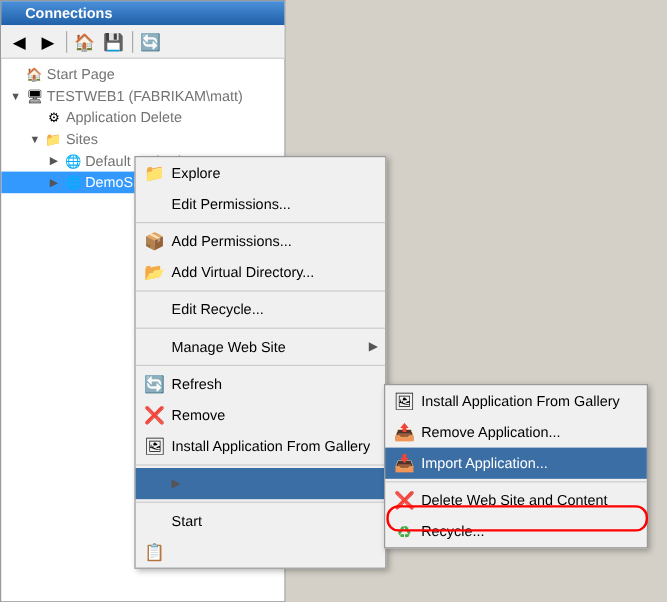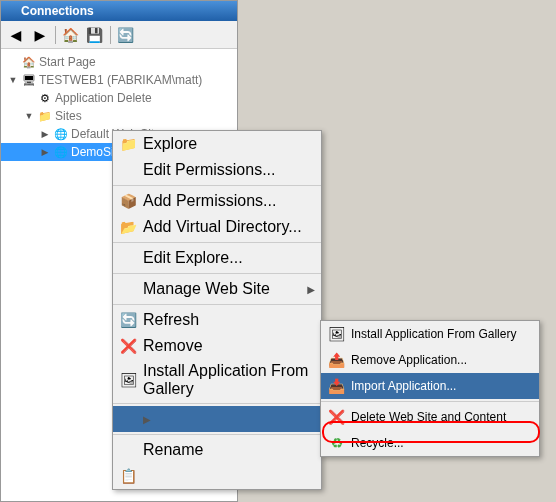--- a/index.html
+++ b/index.html
@@ -137,21 +137,21 @@
       display: inline-flex;
       align-items: center;
       justify-content: center;
       margin-right: 4px;
       flex-shrink: 0;
       font-size: 14px;
     }
 
     .menu-item-label {
       flex: 1;
-      font-size: 16px;
+      font-size: 12px;
     }
 
     .menu-item-arrow {
       font-size: 10px;
       color: #555;
     }
 
     .menu-separator {
       height: 1px;
       background: #ccc;
@@ -300,21 +300,21 @@
     <span class="menu-item-icon icon-app">📦</span>
     <span class="menu-item-label">Add Permissions...</span>
   </div>
   <div class="menu-item">
     <span class="menu-item-icon icon-vdir">📂</span>
     <span class="menu-item-label">Add Virtual Directory...</span>
   </div>
   <div class="menu-separator"></div>
   <div class="menu-item">
     <span class="menu-item-icon">&nbsp;</span>
-    <span class="menu-item-label">Edit Explore...</span>
+    <span class="menu-item-label">Edit Recycle...</span>
   </div>
   <div class="menu-separator"></div>
   <div class="menu-item">
     <span class="menu-item-icon">&nbsp;</span>
     <span class="menu-item-label">Manage Web Site</span>
     <span class="menu-item-arrow">▶</span>
   </div>
   <div class="menu-separator"></div>
   <div class="menu-item">
     <span class="menu-item-icon icon-refresh">🔄</span>
@@ -329,21 +329,21 @@
     <span class="menu-item-label">Install Application From Gallery</span>
   </div>
   <div class="menu-separator"></div>
   <div class="menu-item highlighted">
     <span class="menu-item-icon">&nbsp;</span>
     <span class="menu-item-arrow">▶</span>
   </div>
   <div class="menu-separator"></div>
   <div class="menu-item">
     <span class="menu-item-icon">&nbsp;</span>
-    <span class="menu-item-label">Rename</span>
+    <span class="menu-item-label">Start</span>
   </div>
   <div class="menu-item">
     <span class="menu-item-icon">📋</span>
   </div>
 </div>
 
 <div class="submenu">
   <div class="submenu-item">
     <span class="submenu-item-icon">🖼</span>
     <span class="submenu-item-label">Install Application From Gallery</span>

